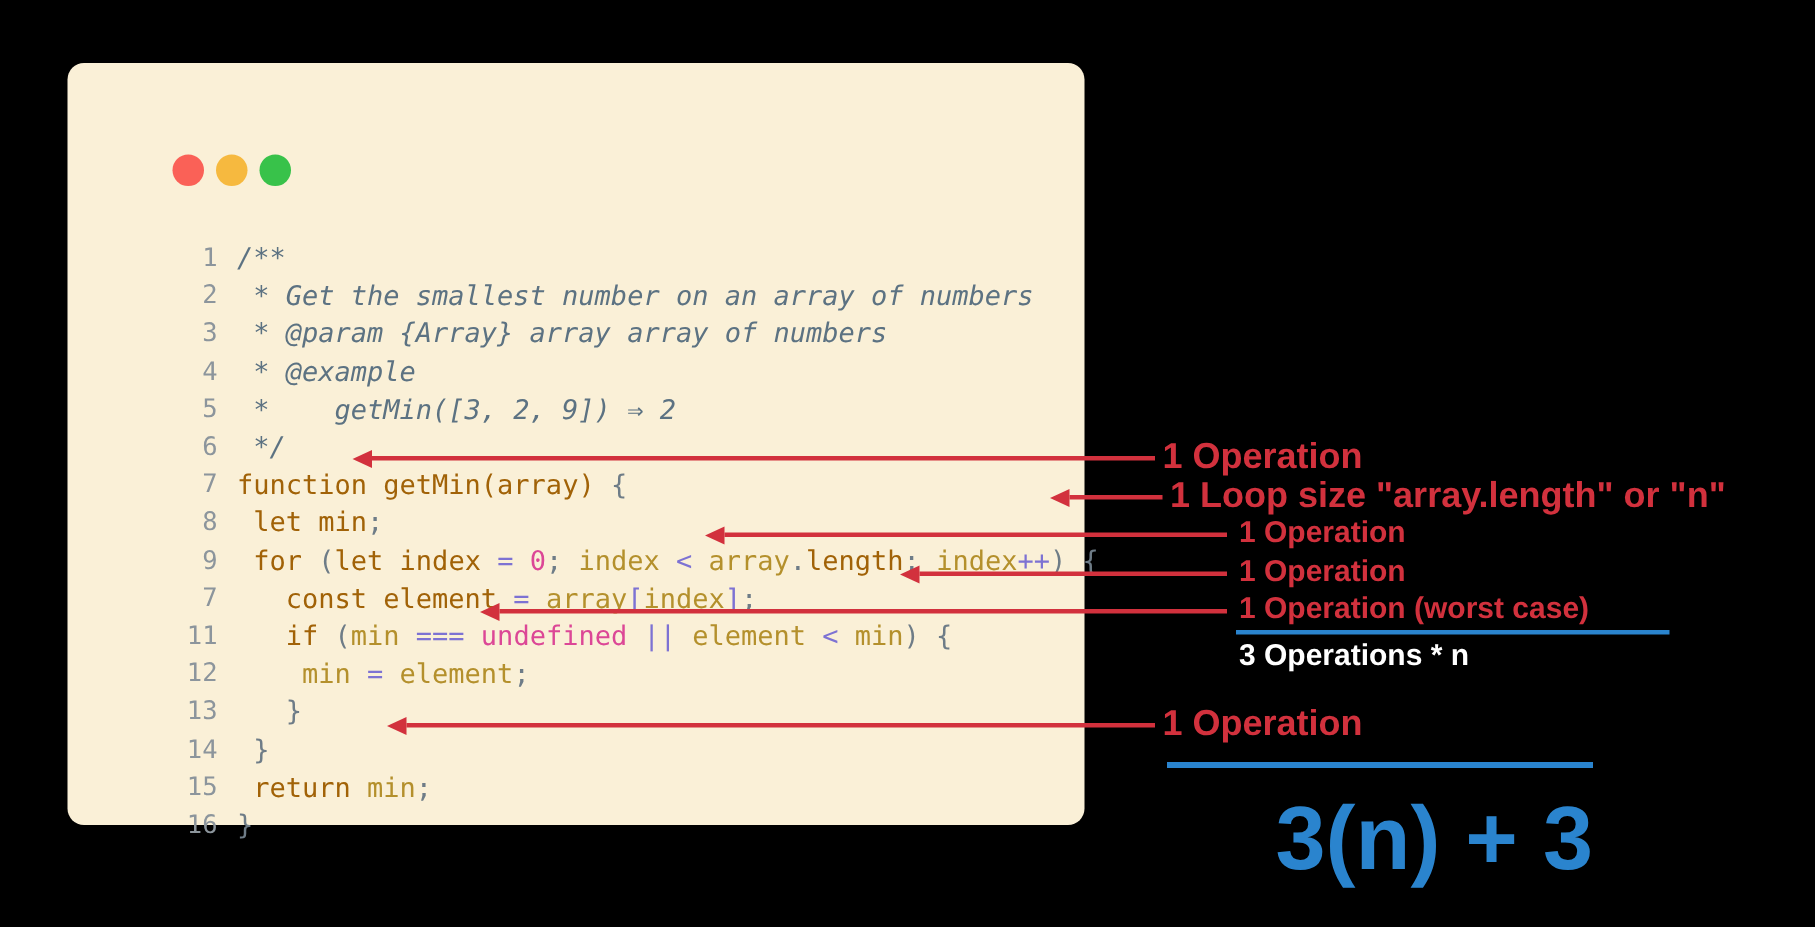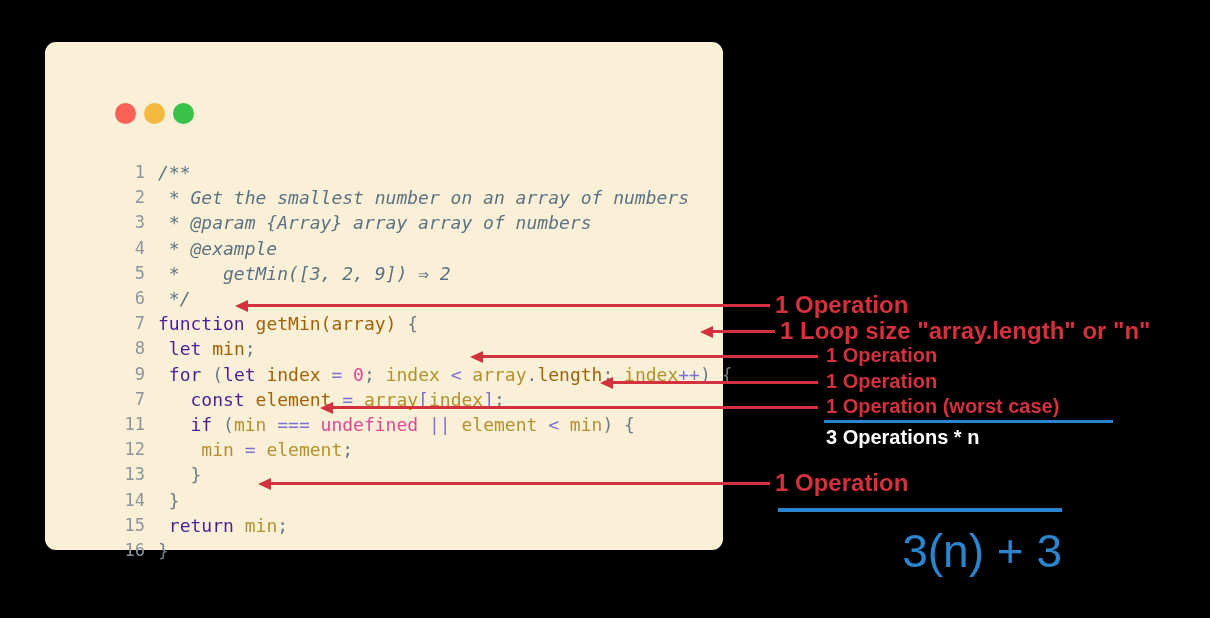--- a/index.html
+++ b/index.html
@@ -25,21 +25,21 @@
 
   .code{
     position:absolute;left:70px;top:118px;
     font-family:"DejaVu Sans Mono", monospace;
     font-size:18px;line-height:25.2px;
   }
   .code-line{display:flex;white-space:pre;}
   .ln{width:30px;text-align:right;margin-right:13px;color:#8c959c;font-size:17px;}
   .src{white-space:pre;}
   .tk-cm{color:#5c7282;font-style:italic;}
-  .tk-kw{color:#4c1d95;text-align:center;}
+  .tk-kw{color:#a16207;text-align:center;}
   .tk-fn{color:#a16207;}
   .tk-vr{color:#b4902c;}
   .tk-op{color:#7d72d3;}
   .tk-lit{color:#dc4796;}
   .tk-pn{color:#6e7c87;}
 
   
   .arrow{position:absolute;height:3px;background:#d2313d;}
   .arrow::before{
     content:"";position:absolute;left:-13px;top:-4.5px;
@@ -48,21 +48,21 @@
   }
 
   
   .lbl{position:absolute;color:#d2313d;font-weight:700;white-space:nowrap;}
   .lbl.big{font-size:24px;}
   .lbl.small{font-size:20px;}
   .blue{color:#ffffff;}
   .blueline{position:absolute;background:#2a84ce;}
   .formula{
     position:absolute;left:778px;top:524px;width:284px;
-    text-align:right;font-size:46px;font-weight:400;color:#2a84ce;
+    text-align:right;font-size:60px;font-weight:700;color:#2a84ce;
     white-space:nowrap;
   }
 </style>
 </head>
 <body>
 
 <div class="stage">
 
   <div class="window">
     <div class="traffic">

